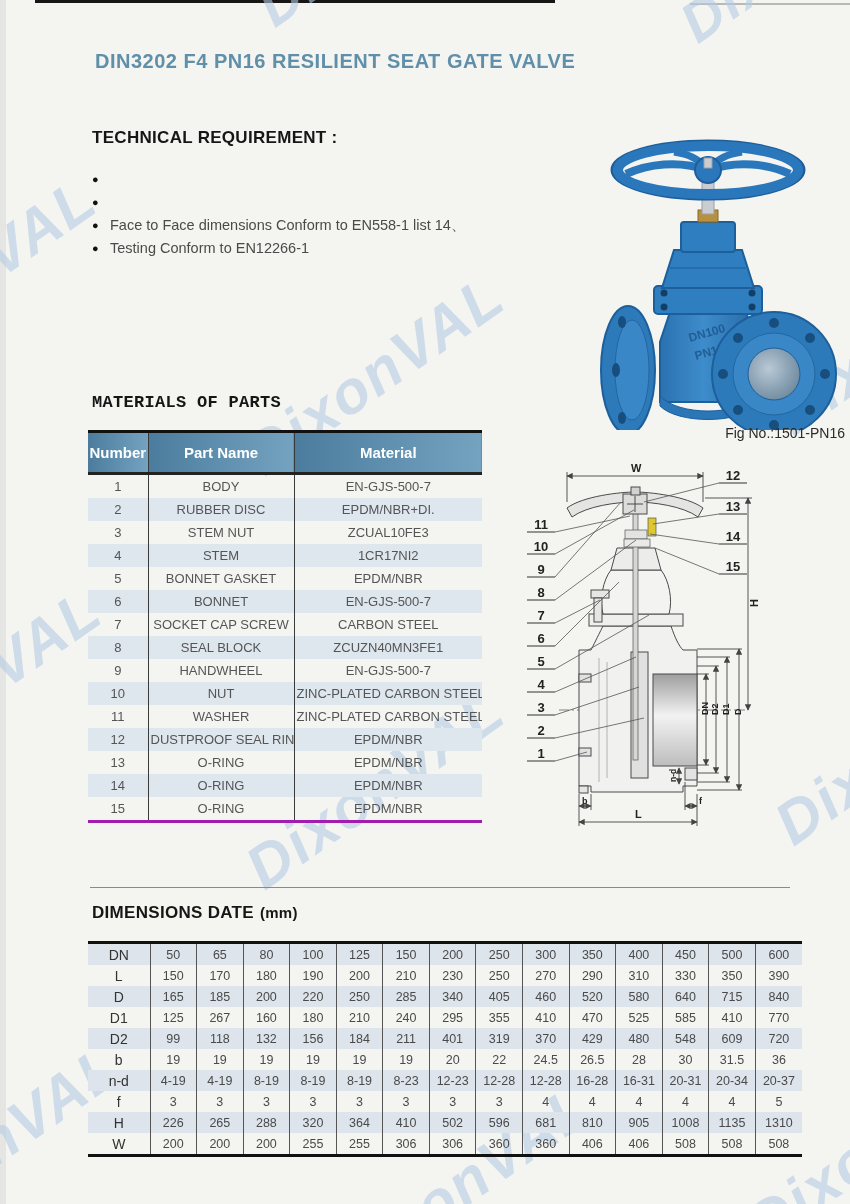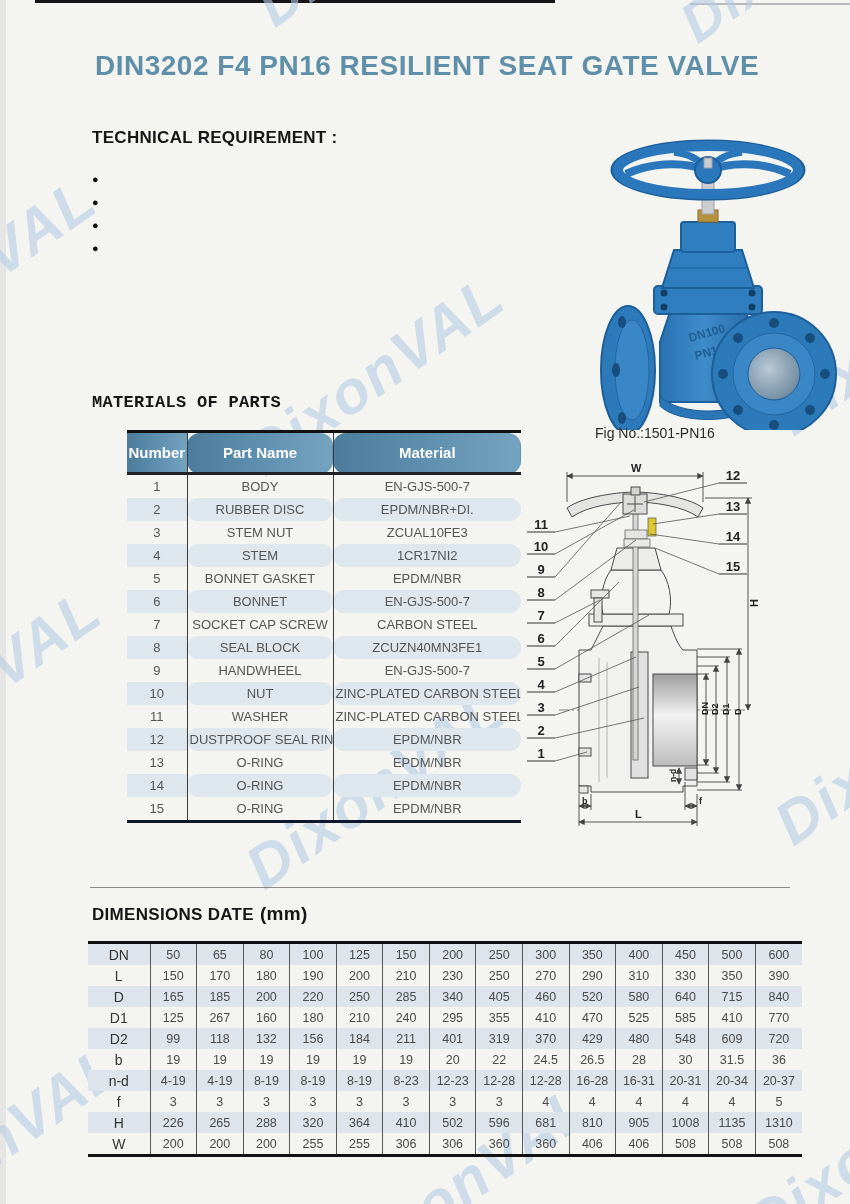--- a/index.html
+++ b/index.html
@@ -12,56 +12,56 @@
   .abs{position:absolute;}
   
   .scan-top-line{left:35px;top:0;width:520px;height:3px;background:#161616;}
   .scan-top-line2{left:690px;top:3px;width:160px;height:2px;background:#b9b9b9;}
   .scan-left-edge{left:0;top:0;width:6px;height:1204px;background:rgba(60,60,60,0.08);}
   
   .wm{position:absolute;font-weight:bold;font-style:italic;
       color:#b5cbe4;opacity:.6;letter-spacing:2px;white-space:nowrap;
       transform-origin:0 0;transform:rotate(-35deg);pointer-events:none;}
   
-  .page-title{left:95px;top:50px;font-size:28px;font-weight:bold;color:#5f8fa9;letter-spacing:.5px;}
+  .page-title{left:95px;top:50px;font-size:20px;font-weight:bold;color:#5f8fa9;letter-spacing:.5px;}
   .section-heading{font-size:17px;font-weight:bold;color:#161616;letter-spacing:.3px;}
   .tr-heading{left:92px;top:128px;}
   .mat-heading{left:92px;top:393px;font-family:Liberation Mono, monospace;}
   .dim-heading{left:92px;top:903px;}
-  .dim-unit{font-size:19px;font-weight:bold;margin-left:6px;}
+  .dim-unit{font-size:15px;font-weight:bold;margin-left:6px;}
   
   .tr-list{left:92px;top:168px;width:470px;}
   .tr-item{display:flex;align-items:flex-start;font-size:14.5px;color:#4a4a4a;line-height:23px;}
   .tr-item .bullet{width:18px;flex:0 0 18px;font-size:11px;color:#111;line-height:23px;}
   .tr-item.cont .bullet{visibility:hidden;}
   
-  .mat-table{left:88px;top:430px;width:394px;border-top:3px solid #111;border-bottom:3px solid #0f172a;margin-left:39px;}
+  .mat-table{left:88px;top:430px;width:394px;border-top:3px solid #111;border-bottom:3px solid #a21caf;}
   .mat-table table{border-collapse:collapse;width:100%;table-layout:fixed;}
   .mat-table th{
     background:linear-gradient(90deg,#4b7c9d,#74a3c0);
     color:#fff;font-size:15px;font-weight:bold;height:37px;
     border-bottom:3px solid #222;
   }
   .mat-table td{height:23px;font-size:13px;color:#555;text-align:center;padding:0 2px;
     overflow:hidden;white-space:nowrap;}
-  .mat-table th+th, .mat-table td+td{border-left:1px solid #3a3a3a;border-radius:13px;}
+  .mat-table th+th, .mat-table td+td{border-left:1px solid #3a3a3a;}
   .mat-table tr.shade td{background:#dee6ee;}
   .mat-table col.c1{width:60px;} .mat-table col.c2{width:146px;} .mat-table col.c3{width:188px;}
   
   .divider{left:90px;top:887px;width:700px;height:1px;background:#8a8a8a;}
   
   .dim-table{left:88px;top:941px;width:714px;border-top:3px solid #111;border-bottom:3px solid #111;}
   .dim-table table{border-collapse:collapse;width:100%;table-layout:fixed;}
   .dim-table td{height:19px;font-size:12.5px;color:#4a4a4a;text-align:center;overflow:hidden;white-space:nowrap;}
   .dim-table td.lbl{font-size:14px;color:#333;}
   .dim-table td+td{border-left:1px solid #555;}
   .dim-table tr.shade td{background:#dde4ec;}
   .dim-table col.lblcol{width:62px;}
   
-  .fig-caption{left:595px;top:425px;width:250px;text-align:left;font-size:14px;color:#2b2b2b;}
+  .fig-caption{left:595px;top:425px;width:250px;text-align:right;font-size:14px;color:#2b2b2b;}
   
   .valve-photo{left:578px;top:130px;}
   .valve-drawing{left:503px;top:452px;}
   svg text{font-family:"Liberation Sans","DejaVu Sans",sans-serif;}
 </style>
 </head>
 <body>
 
 <div class="abs scan-left-edge"></div>
 <div class="abs scan-top-line"></div>
@@ -86,23 +86,25 @@
 <div class="abs section-heading tr-heading">TECHNICAL REQUIREMENT :</div>
 <div class="abs tr-list" id="tr-list">
     <div class="tr-item">
       <span class="bullet">●</span>
     </div>
     <div class="tr-item">
       <span class="bullet">●</span>
     </div>
     <div class="tr-item">
       <span class="bullet">●</span>
+      <span>Face to Face  dimensions Conform to  EN558-1 list 14、</span>
     </div>
     <div class="tr-item">
       <span class="bullet">●</span>
+      <span>Testing Conform to  EN12266-1</span>
     </div>
   </div>
 
 <div class="abs valve-photo">
 <svg width="265" height="300" viewBox="0 0 265 300">
   <defs>
     <linearGradient id="bodyg" x1="0" y1="0" x2="1" y2="0">
       <stop offset="0" stop-color="#2a72b2"></stop>
           <stop offset=".45" stop-color="#3e8ccb"></stop>
           <stop offset="1" stop-color="#266aa8"></stop>

